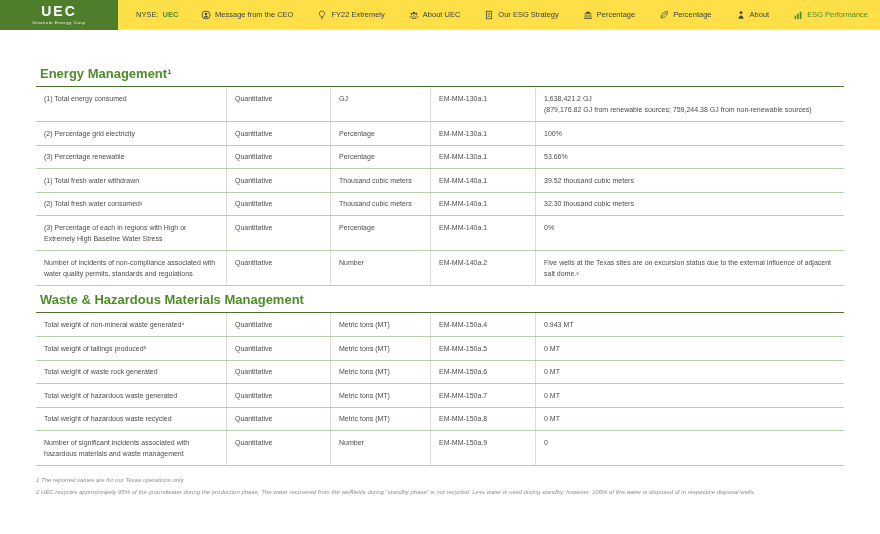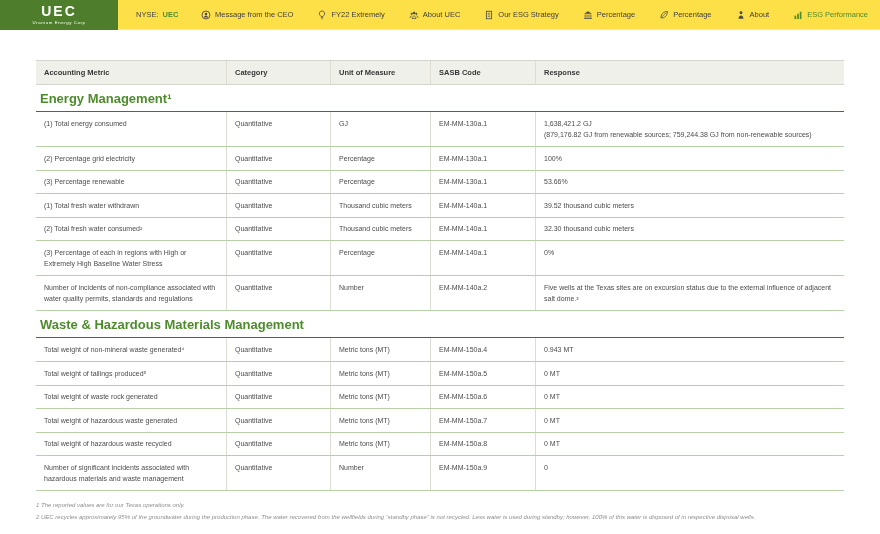--- a/index.html
+++ b/index.html
@@ -130,27 +130,20 @@
               <rect x="10.8" y="2.8" width="2.7" height="11.7" fill="#4e8b2b"></rect>
             </svg>
         </span>
         <span class="nav-label">ESG Performance</span>
       </div>
     </nav>
   </header>
 
   <main>
     <div class="dtable">
-      <div class="thead">
-        <div class="hcell">Accounting Metric</div>
-        <div class="hcell">Category</div>
-        <div class="hcell">Unit of Measure</div>
-        <div class="hcell">SASB Code</div>
-        <div class="hcell">Response</div>
-      </div>
       <div id="tbody">
           <div class="section-row">Energy Management¹</div>
           <div class="trow">
             <div class="cell c0">(1) Total energy consumed</div>
             <div class="cell c1">Quantitative</div>
             <div class="cell c2">GJ</div>
             <div class="cell c3">EM-MM-130a.1</div>
             <div class="cell c4">1,638,421.2 GJ
 (879,176.82 GJ from renewable sources; 759,244.38 GJ from non-renewable sources)</div>
           </div>

